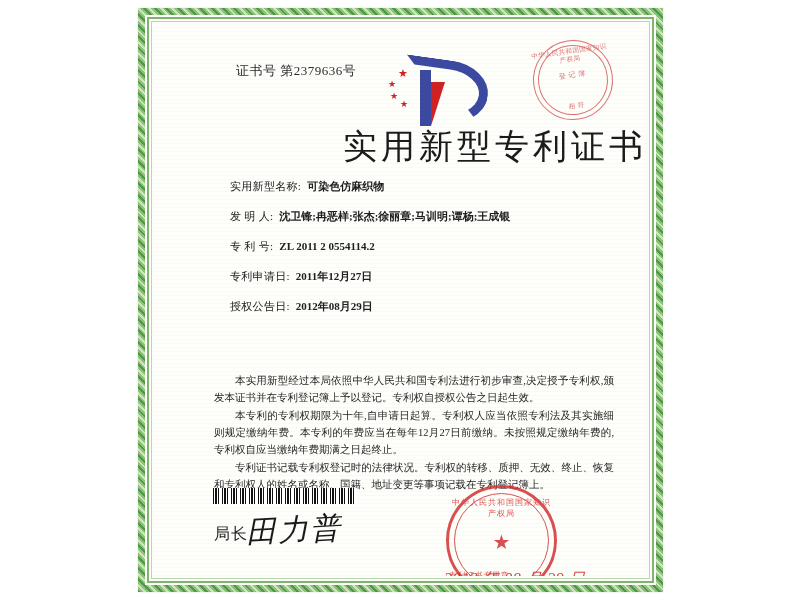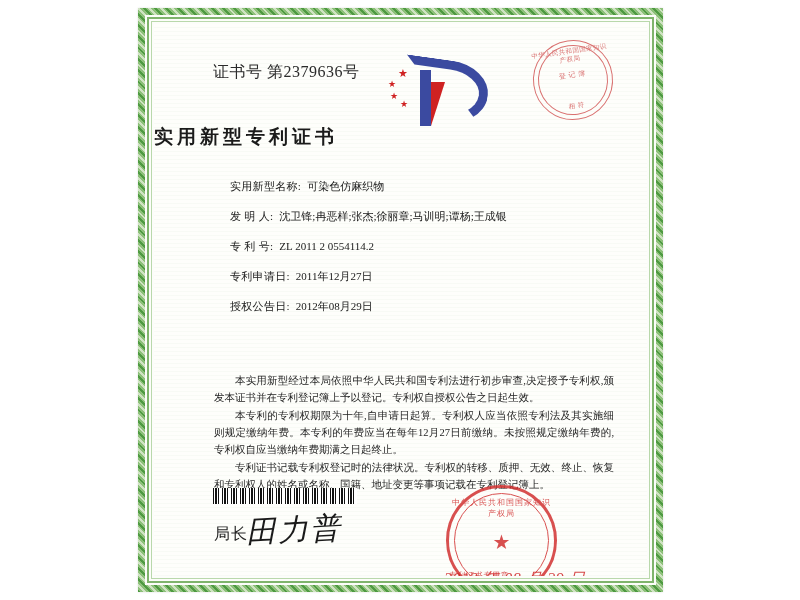--- a/index.html
+++ b/index.html
@@ -61,23 +61,23 @@
     left: 16px; top: 16px; right: 16px; bottom: 16px;
     background:
       repeating-linear-gradient(0deg, rgba(120,170,110,0.045) 0px, rgba(120,170,110,0.045) 1px, rgba(255,255,255,0) 1px, rgba(255,255,255,0) 4px),
       #fefefb;
     overflow: hidden;
   }
 
   
   .cert-no {
     position: absolute;
-    left: 59px;
+    left: 82px;
     top: 38px;
-    font-size: 16px;
+    font-size: 13px;
     color: #2b2b2b;
     letter-spacing: 0.5px;
     white-space: nowrap;
   }
 
   
   .top-stamp {
     position: absolute;
     left: 379px;
     top: 16px;
@@ -165,23 +165,23 @@
   .emblem .s1 { left: 10px; top: 0px; font-size: 11px; }
   .emblem .s2 { left: 0px;  top: 11px; }
   .emblem .s3 { left: 2px;  top: 23px; }
   .emblem .s4 { left: 12px; top: 31px; }
 
   
   .title {
     position: absolute;
     left: 0; right: 0;
     top: 100px;
-    text-align: left;
-    font-size: 19px;
-    font-weight: bold;
+    text-align: right;
+    font-size: 34px;
+    font-weight: normal;
     letter-spacing: 4px;
     color: #1b1b1b;
     font-family: "DejaVu Sans", sans-serif;
   }
 
   
   .fields {
     position: absolute;
     left: 60px;
     top: 155px;
@@ -198,20 +198,21 @@
   }
   .row .lbl {
     flex: 0 0 auto;
     white-space: nowrap;
     letter-spacing: 0.3px;
   }
   .row .val {
     flex: 1 1 auto;
     margin-left: 6px;
     word-break: break-all;
+    font-weight: bold;
   }
   .val .line { display: block; }
 
   
   .body-text {
     position: absolute;
     left: 60px;
     top: 348px;
     width: 400px;
     font-size: 10.5px;

